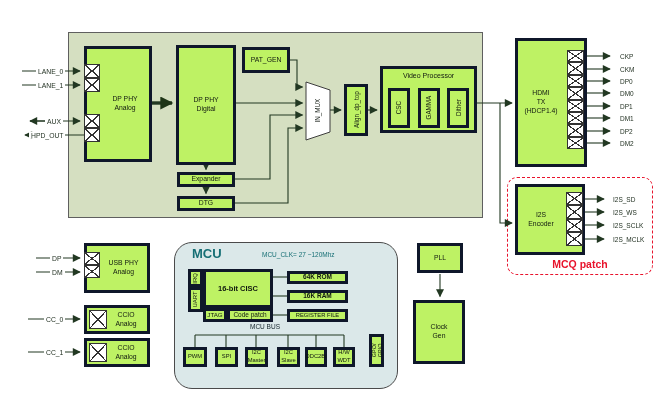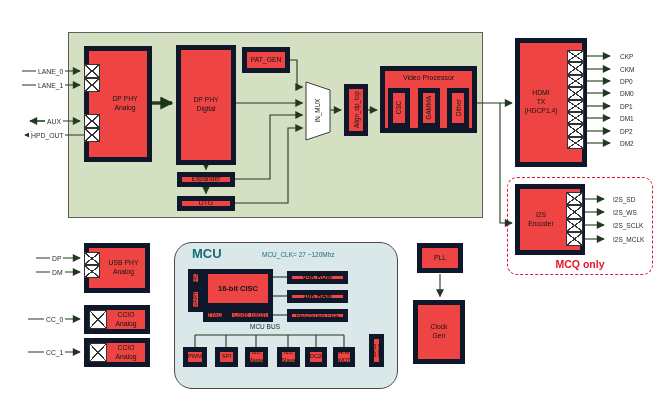--- a/index.html
+++ b/index.html
@@ -1,20 +1,20 @@
 <!DOCTYPE html>
 <html><head>
 <meta charset="utf-8">
 <style>
   html,body{margin:0;padding:0;background:#fff;}
   .canvas{position:relative;width:665px;height:407px;background:#fff;overflow:hidden;
           font-family:"Liberation Sans",sans-serif;color:#111;}
   .abs{position:absolute;box-sizing:border-box;}
   .greenbox{background:#d5dfc1;border:1.4px solid #5f5f5f;}
-  .block{position:absolute;box-sizing:border-box;background:#ef4444;border:5px solid #0f172a;
+  .block{position:absolute;box-sizing:border-box;background:#bef264;border:3px solid #0f172a;
          display:flex;align-items:center;justify-content:center;text-align:center;
          font-size:6.8px;line-height:1.3;white-space:pre-line;color:#101810;}
   .vblock span{transform:rotate(-90deg);white-space:pre-line;display:block;text-align:center;line-height:1.15;}
   .notitle{border:none;background:transparent;}
   .xbox{position:absolute;box-sizing:border-box;background-color:#fff;border:1px solid #333;
     background-image:
       linear-gradient(to top right, transparent calc(50% - 0.6px), #333 calc(50% - 0.6px), #333 calc(50% + 0.6px), transparent calc(50% + 0.6px)),
       linear-gradient(to bottom right, transparent calc(50% - 0.6px), #333 calc(50% - 0.6px), #333 calc(50% + 0.6px), transparent calc(50% + 0.6px));}
   .sig{position:absolute;font-size:6.8px;color:#1c2b1c;background:#fff;padding:0 2px;
        transform:translateY(-50%);white-space:nowrap;font-weight:500;}
@@ -163,21 +163,21 @@
   <div class="xbox" style="left:566px;top:192px;width:17px;height:13.4px;"></div>
   <div class="xbox" style="left:566px;top:205.4px;width:17px;height:13.4px;"></div>
   <div class="xbox" style="left:566px;top:218.8px;width:17px;height:13.4px;"></div>
   <div class="xbox" style="left:566px;top:232.2px;width:17px;height:13.4px;"></div>
 
   <div class="pin" style="left:613px;top:199px;">I2S_SD</div>
   <div class="pin" style="left:613px;top:212px;">I2S_WS</div>
   <div class="pin" style="left:613px;top:225px;">I2S_SCLK</div>
   <div class="pin" style="left:613px;top:239px;">I2S_MCLK</div>
 
-  <div class="mcq" style="left:507px;top:258px;width:146px;">MCQ only</div>
+  <div class="mcq" style="left:507px;top:258px;width:146px;">MCQ patch</div>
 
   <div class="block" style="left:84px;top:243px;width:66px;height:50px;padding-left:13px;"><span>USB PHY
 Analog</span></div>
   <div class="xbox" style="left:84px;top:252px;width:16px;height:13px;"></div>
   <div class="xbox" style="left:84px;top:265px;width:16px;height:13px;"></div>
   <div class="sig" style="left:50px;top:258px;">DP</div>
   <div class="sig" style="left:50px;top:272px;">DM</div>
 
   <div class="block" style="left:84px;top:305px;width:66px;height:29px;padding-left:18px;"><span>CCIO
 Analog</span></div>

